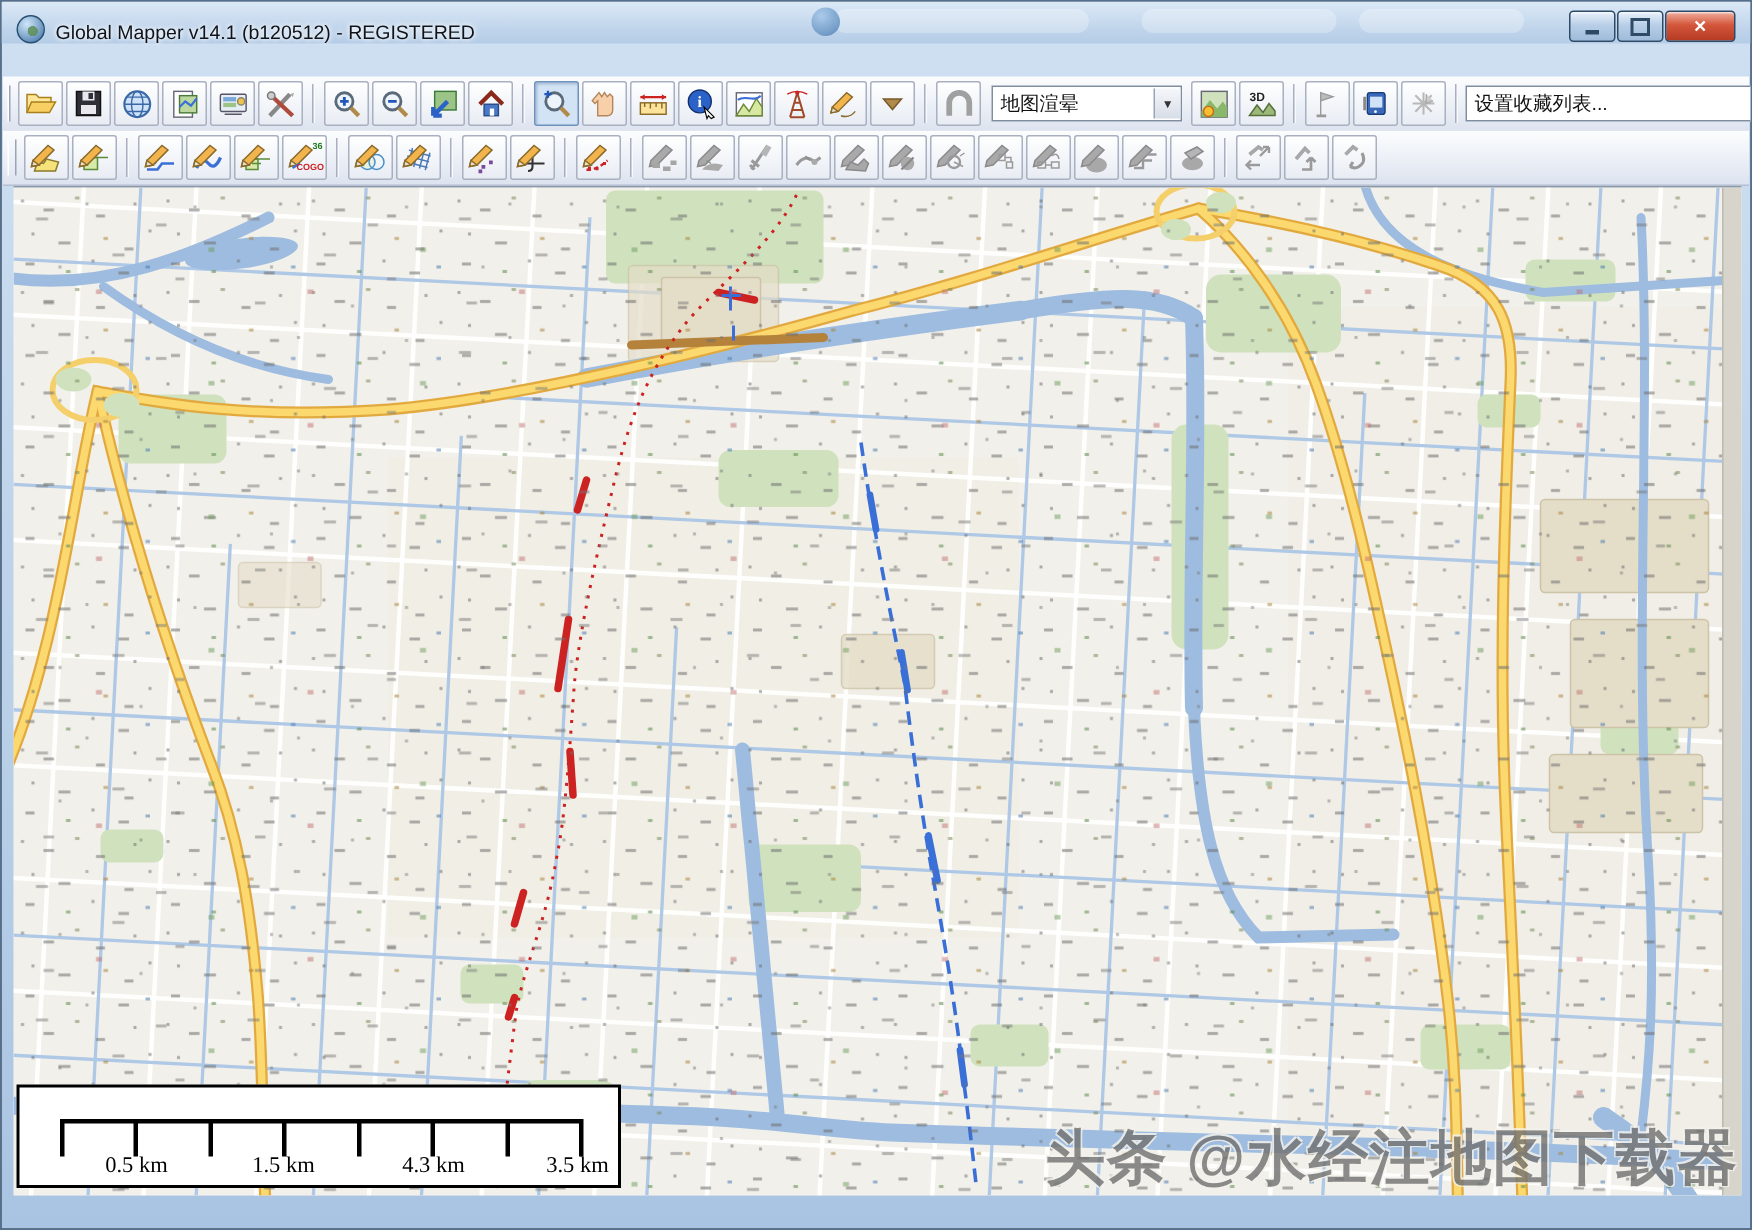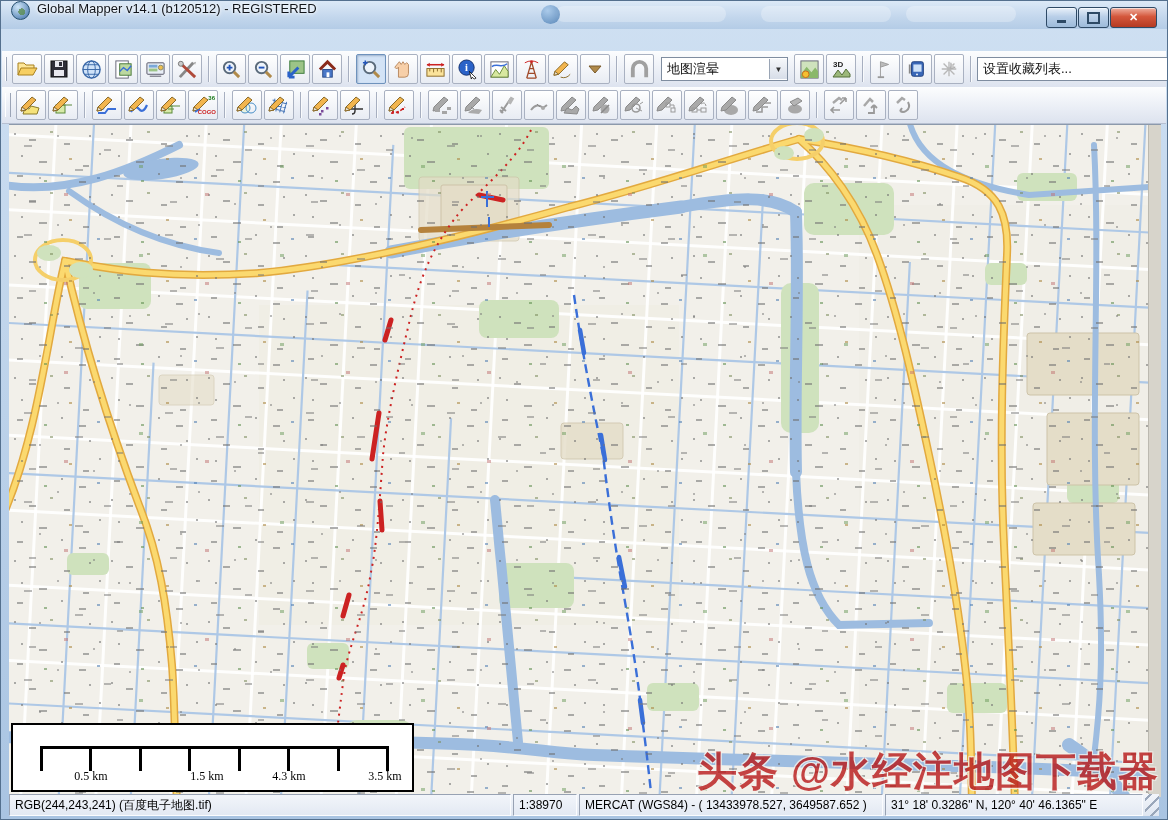--- a/index.html
+++ b/index.html
@@ -1,20 +1,20 @@
 <!DOCTYPE html>
 <html><head>
 <meta charset="utf-8">
 <style>
   html,body{margin:0;padding:0;background:#222;}
   body{width:1168px;height:820px;font-family:"Liberation Sans",sans-serif;-webkit-font-smoothing:antialiased;}
   .window{position:relative;width:1168px;height:820px;background:linear-gradient(#cfe0f2,#a9c4e2);
           border:1px solid #54708e;box-sizing:border-box;overflow:hidden;}
   
-  .titlebar{position:absolute;top:0;left:0;right:0;height:28px;display:flex;align-items:flex-start;padding-left:10px;
+  .titlebar{position:absolute;top:0;left:0;right:0;height:28px;display:flex;align-items:flex-end;padding-left:10px;
             background:linear-gradient(#dcE9f7 0%,#c2d6ec 60%,#b4cce6 100%);}
   .title-text{font-size:13px;color:#10141a;margin-left:7px;text-shadow:0 0 3px #fff,0 0 5px #fff;}
   .ghost{position:absolute;top:5px;height:16px;border-radius:8px;background:rgba(255,255,255,.28);}
   .ghost-ball{position:absolute;top:4px;width:19px;height:19px;border-radius:50%;
               background:radial-gradient(circle at 35% 30%,#9fc4e8,#3a6fa8);opacity:.75;}
   .globe-ico{width:17px;height:17px;border-radius:50%;background:radial-gradient(circle at 35% 30%,#cfe6f8,#3c6ea6);
              border:1px solid #27506f;position:relative;flex:0 0 auto;}
   .globe-ico:after{content:"";position:absolute;inset:2px;border-radius:50%;
              background:radial-gradient(circle at 60% 60%,rgba(90,140,80,.8) 0 30%,transparent 32%);}
   .winbtns{position:absolute;top:6px;right:10px;display:flex;gap:1px;}
@@ -51,23 +51,23 @@
   .map-wrap{position:absolute;top:123px;left:8px;width:1152px;height:672px;background:#f2f0ea;
             border-top:1px solid #8c99ab;overflow:hidden;}
   .map-svg{position:absolute;left:0;top:0;width:1140px;height:672px;}
   .map-gutter{position:absolute;right:0;top:0;bottom:0;width:12px;background:#d7d4cb;border-left:1px solid #bcb9b0;}
   
   .scalebar{position:absolute;left:2px;top:598px;width:403px;height:69px;background:#fff;
             border:2px solid #000;box-sizing:border-box;}
   .sb-line{position:absolute;left:28px;width:347px;top:21px;height:3px;background:#000;}
   .sb-tick{position:absolute;top:21px;width:3px;height:25px;background:#000;}
   .sb-label{position:absolute;top:44px;transform:translateX(-50%);font-family:"Liberation Serif",serif;
-            font-size:12px;color:#000;white-space:nowrap;}
+            font-size:15px;color:#000;white-space:nowrap;}
   
-  .watermark{position:absolute;right:2px;bottom:-2px;font-size:40px;font-weight:bold;color:#b91c1c;
+  .watermark{position:absolute;right:2px;bottom:-2px;font-size:40px;font-weight:bold;color:#737373;
              letter-spacing:1px;opacity:.82;white-space:nowrap;
              text-shadow:-1px -1px 0 #f4f2ec,1px -1px 0 #f4f2ec,-1px 1px 0 #f4f2ec,1px 1px 0 #f4f2ec;}
   
   .statusbar{position:absolute;left:8px;right:8px;bottom:3px;height:22px;display:flex;align-items:stretch;
              background:linear-gradient(#f2f5fa,#dfe6f1);font-size:12px;color:#000;}
   .panel{border:1px solid;border-color:#98a2b3 #fbfcfe #fbfcfe #98a2b3;display:flex;align-items:center;
          padding:0 5px;white-space:nowrap;overflow:hidden;margin-right:2px;background:linear-gradient(#f2f5fa,#e3e9f3);}
   .panel.p1{flex:1;}
   .panel.p2{width:52px;flex:0 0 auto;}
   .panel.p3{width:292px;flex:0 0 auto;}
@@ -668,37 +668,22 @@
       <div class="sb-line"></div>
       <div class="sb-tick" style="left:27px;"></div>
       <div class="sb-tick" style="left:76px;"></div>
       <div class="sb-tick" style="left:126px;"></div>
       <div class="sb-tick" style="left:175px;"></div>
       <div class="sb-tick" style="left:225px;"></div>
       <div class="sb-tick" style="left:274px;"></div>
       <div class="sb-tick" style="left:324px;"></div>
       <div class="sb-tick" style="left:373px;"></div>
       <div class="sb-label" style="left:78px;">0.5 km</div>
-      <div class="sb-label" style="left:194px;">1.5 km</div>
+      <div class="sb-label" style="left:176px;">1.5 km</div>
       <div class="sb-label" style="left:276px;">4.3 km</div>
       <div class="sb-label" style="left:372px;">3.5 km</div>
     </div>
 
     <div class="watermark">头条 @水经注地图下载器</div>
   </div>
 
-  <div class="statusbar">
-    <div class="panel p1">
-        <span>RGB(244,243,241) (百度电子地图.tif)</span>
-      </div>
-    <div class="panel p2">
-        <span>1:38970</span>
-      </div>
-    <div class="panel p3">
-        <span>MERCAT (WGS84) - ( 13433978.527, 3649587.652 )</span>
-      </div>
-    <div class="panel p4">
-        <span>31° 18' 0.3286" N, 120° 40' 46.1365" E</span>
-      </div>
-    <div class="grip-resize"></div>
-  </div>
 
 </div>
 
 </body></html>

